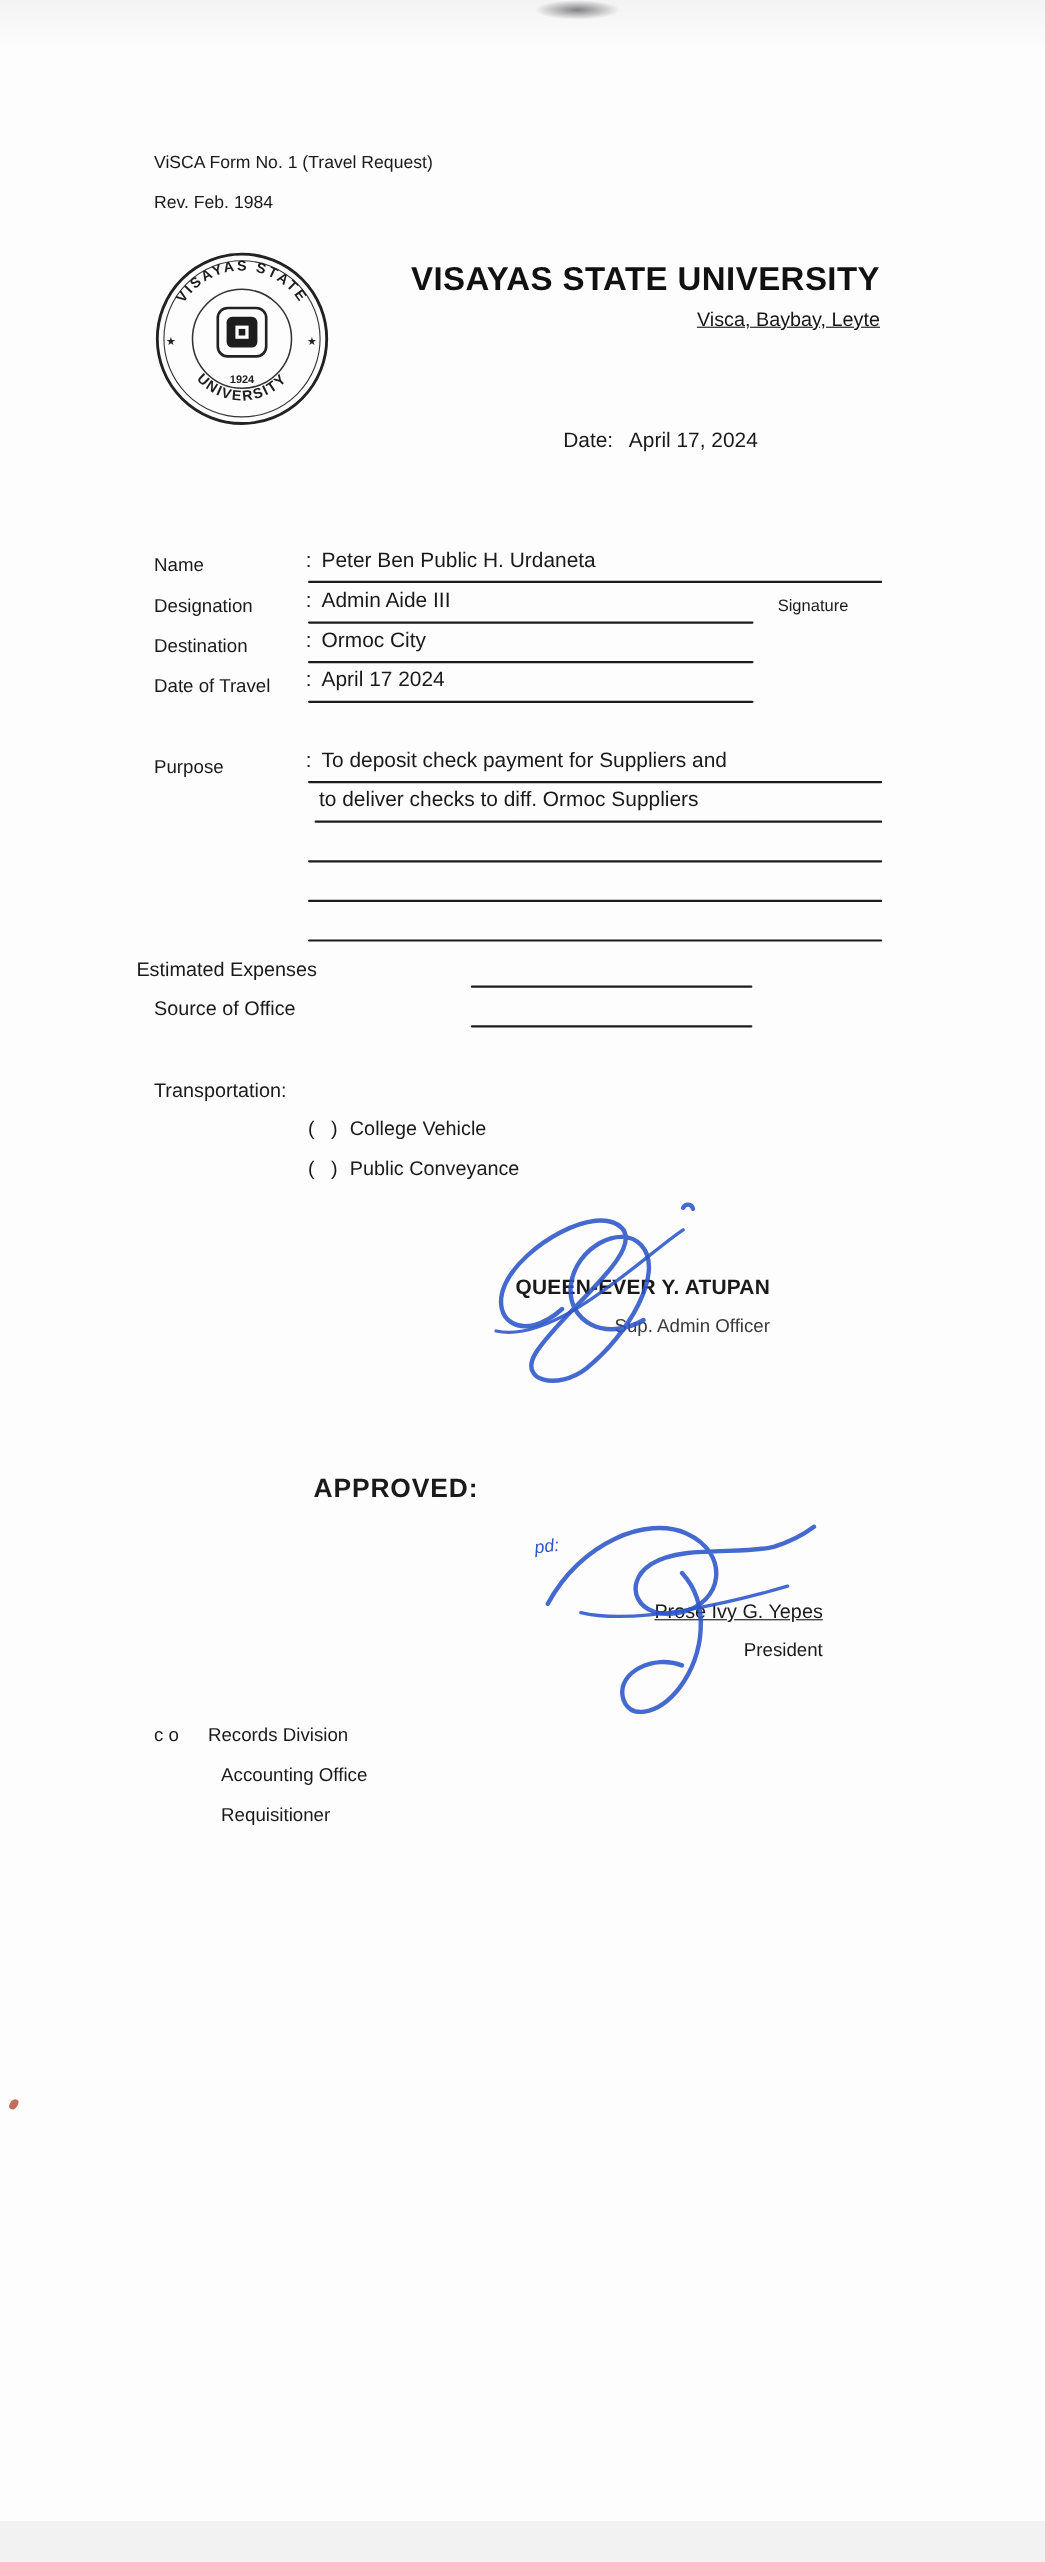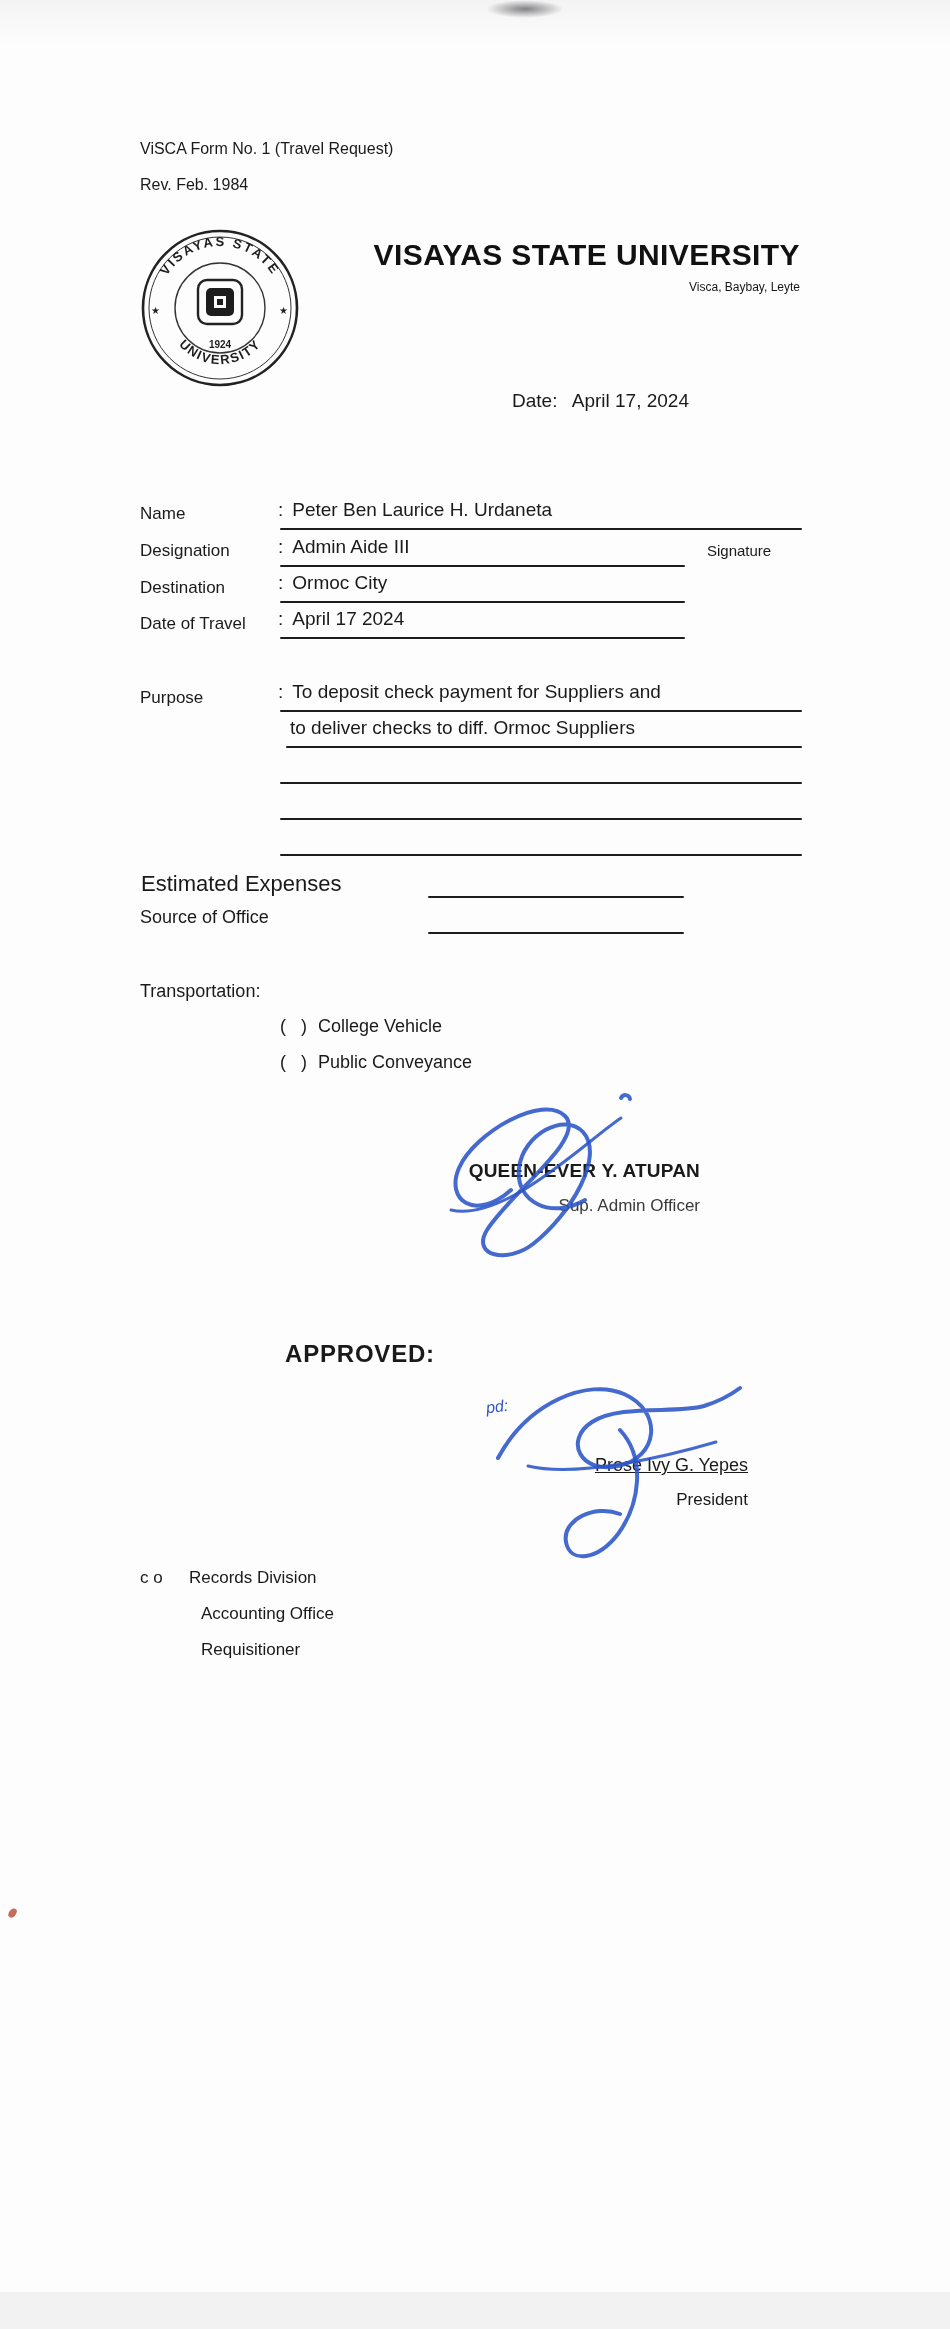--- a/index.html
+++ b/index.html
@@ -13,21 +13,21 @@
     position:relative;width:950px;height:2292px;
     background:linear-gradient(180deg,#f3f3f3 0,#fdfdfd 46px,#fdfdfd 100%);
     overflow:hidden;
   }
   .abs{position:absolute;}
   .small{font-size:16px;}
   .label{font-size:17px;}
   .value{font-size:19px;}
   .uline{position:absolute;height:2px;background:#1c1c1c;border-radius:1px;}
   .title{font-size:30px;font-weight:800;letter-spacing:.4px;color:#111;}
-  .subtitle{font-size:12px;color:#161616;}
+  .subtitle{font-size:18px;color:#161616;text-decoration:underline;}
   .centerblock{text-align:right;}
   .bold{font-weight:700;}
   .mark{white-space:pre;font-size:18px;}
   .sig-svg{pointer-events:none;}
   .sig-stroke{fill:none;stroke:#2b55c8;stroke-width:4;stroke-linecap:round;stroke-linejoin:round;opacity:.88;}
   .sig-stroke.thin{stroke-width:3;}
   .smudge{
     background:radial-gradient(ellipse at center, rgba(35,35,42,.55) 0%, rgba(35,35,42,0) 70%);
   }
   .bottom-edge{background:linear-gradient(180deg,#7b97d6 0,#3a60b8 60%,#2c4fa4 100%);}
@@ -72,21 +72,21 @@
     <div class="subtitle" style="margin-top:8px;">Visca, Baybay, Leyte</div>
   </div>
 
   <div class="abs value" style="left:512px;top:390px;">
     <span>Date:</span>
     <span class="vtext">April 17, 2024</span>
   </div>
 
   <div class="abs label" style="left:140px;top:504px;">Name</div>
   <div class="abs value" style="left:278px;top:499px;">
-    <span class="colon">:</span><span class="vtext">Peter Ben Laurice H. Urdaneta</span>
+    <span class="colon">:</span><span class="vtext">Peter Ben Public H. Urdaneta</span>
   </div>
   <div class="uline" style="left:280px;top:528px;width:522px;"></div>
 
   <div class="abs label" style="left:140px;top:541px;">Designation</div>
   <div class="abs value" style="left:278px;top:536px;">
     <span class="colon">:</span><span class="vtext">Admin Aide III</span>
   </div>
   <div class="uline" style="left:280px;top:565px;width:405px;"></div>
   <div class="abs" style="left:707px;top:542px;font-size:15px;">Signature</div>
 
@@ -106,21 +106,21 @@
   <div class="abs value" style="left:278px;top:681px;">
     <span class="colon">:</span><span class="vtext">To deposit check payment for Suppliers and</span>
   </div>
   <div class="uline" style="left:280px;top:710px;width:522px;"></div>
   <div class="abs value" style="left:290px;top:717px;">to deliver checks to diff. Ormoc Suppliers</div>
   <div class="uline" style="left:286px;top:746px;width:516px;"></div>
   <div class="uline" style="left:280px;top:782px;width:522px;"></div>
   <div class="uline" style="left:280px;top:818px;width:522px;"></div>
   <div class="uline" style="left:280px;top:854px;width:522px;"></div>
 
-  <div class="abs label" style="left:141px;top:871px;font-size:22px;">Estimated Expenses</div>
+  <div class="abs label" style="left:124px;top:871px;font-size:18px;">Estimated Expenses</div>
   <div class="uline" style="left:428px;top:896px;width:256px;"></div>
   <div class="abs label" style="left:140px;top:907px;font-size:18px;">Source of Office</div>
   <div class="uline" style="left:428px;top:932px;width:256px;"></div>
 
   <div class="abs label" style="left:140px;top:981px;font-size:18px;">Transportation:</div>
   <div class="abs" style="left:280px;top:1016px;font-size:18px;">
     <span class="mark">(   )</span>
     <span style="margin-left:6px;">College Vehicle</span>
   </div>
   <div class="abs" style="left:280px;top:1052px;font-size:18px;">

